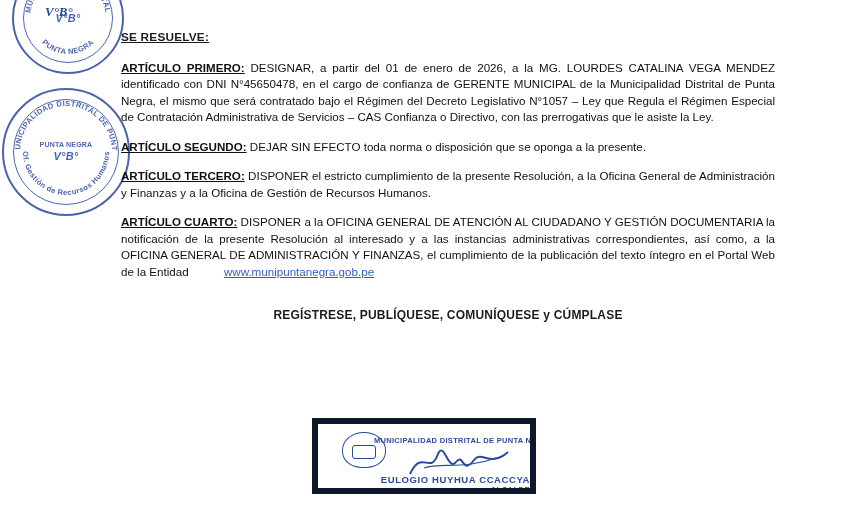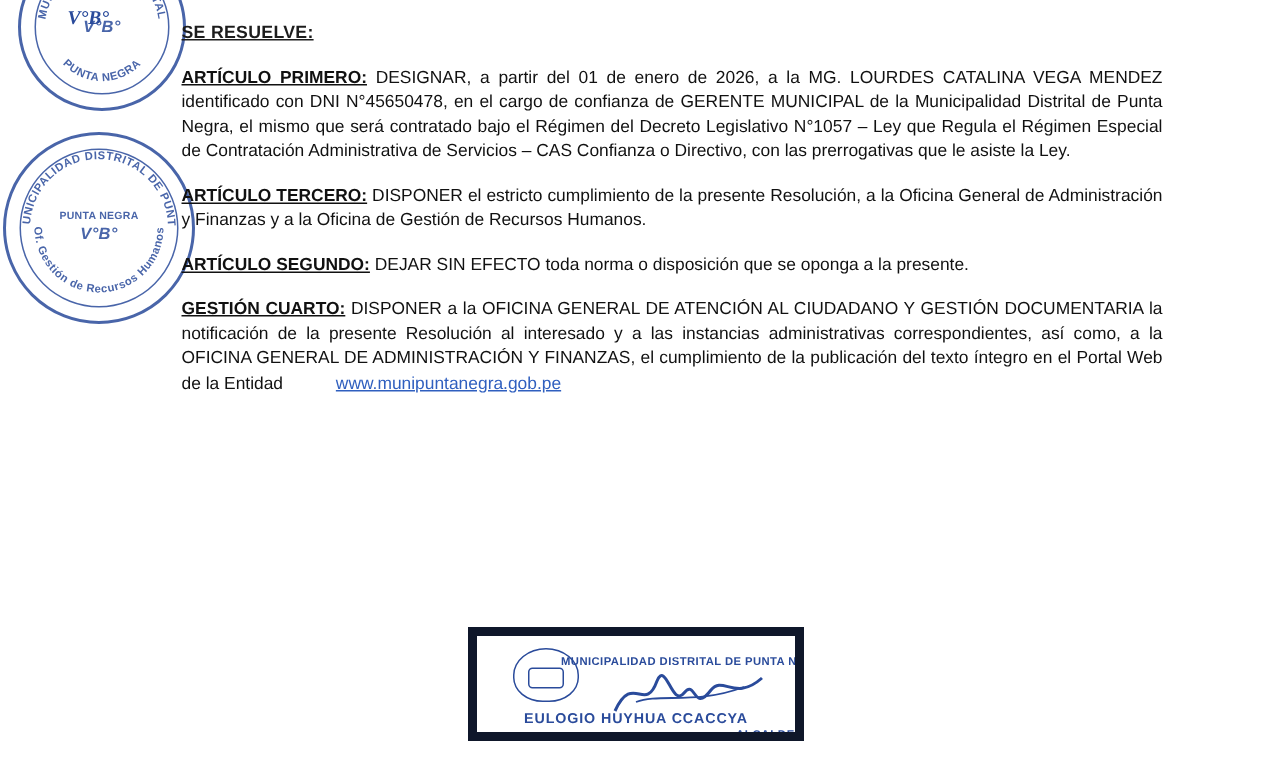--- a/index.html
+++ b/index.html
@@ -110,21 +110,21 @@
   .b { font-weight: normal; }
   .link {
     color: #2f5fbf;
     text-decoration: underline;
     margin-left: 32px;
   }
   .heading-resuelve {
     font-size: 11.8px;
     font-weight: bold;
     text-decoration: underline;
-    margin: 0 0 16px 0;
+    margin: 16px 0 16px 0;
     letter-spacing: .2px;
   }
   .centered {
     text-align: center;
     font-weight: bold;
     font-size: 12px;
     margin: 28px 0 0 0;
     letter-spacing: .2px;
   }
 
@@ -176,21 +176,21 @@
     left: 86px;
     top: 18px;
     width: 110px;
     height: 40px;
   }
   .sig-name {
     position: absolute;
     left: 0;
     right: 0;
     top: 50px;
-    text-align: center;
+    text-align: right;
     font-size: 9.5px;
     font-weight: bold;
     color: #2a4b9b;
     letter-spacing: .6px;
   }
   .sig-role {
     position: absolute;
     left: 0;
     right: 0;
     top: 61px;
@@ -241,34 +241,35 @@
   <div class="doc-body">
 
     <p class="heading-resuelve">SE RESUELVE:</p>
 
     <p class="para">
       <span class="lead">ARTÍCULO PRIMERO:</span>
       <span> </span><span class="b">DESIGNAR</span><span>, a partir del 01 de enero de 2026, a la </span><span class="b">MG. LOURDES CATALINA VEGA MENDEZ</span><span> identificado con DNI N°45650478, en el cargo de confianza de </span><span class="b">GERENTE MUNICIPAL</span><span> de la Municipalidad Distrital de Punta Negra, el mismo que será contratado bajo el Régimen del Decreto Legislativo N°1057 – Ley que Regula el Régimen Especial de Contratación Administrativa de Servicios – CAS Confianza o Directivo, con las prerrogativas que le asiste la Ley.</span>
     </p>
 
     <p class="para">
+      <span class="lead">ARTÍCULO SEGUNDO:</span>
+      <span> </span><span class="b">DEJAR SIN EFECTO</span><span> toda norma o disposición que se oponga a la presente.</span>
+    </p>
+
+    <p class="para">
       <span class="lead">ARTÍCULO TERCERO:</span>
       <span> </span><span class="b">DISPONER</span><span> el estricto cumplimiento de la presente Resolución, a la Oficina General de Administración y Finanzas y a la Oficina de Gestión de Recursos Humanos.</span>
     </p>
 
     <p class="para">
-      <span class="lead">ARTÍCULO SEGUNDO:</span>
-      <span> </span><span class="b">DEJAR SIN EFECTO</span><span> toda norma o disposición que se oponga a la presente.</span>
-    </p>
-
-    <p class="para">
-      <span class="lead">GESTIÓN CUARTO:</span>
+      <span class="lead">ARTÍCULO CUARTO:</span>
       <span> </span><span class="b">DISPONER</span><span> a la </span><span class="b">OFICINA GENERAL DE ATENCIÓN AL CIUDADANO Y GESTIÓN DOCUMENTARIA</span><span> la notificación de la presente Resolución al interesado y a las instancias administrativas correspondientes, así como, a la </span><span class="b">OFICINA GENERAL DE ADMINISTRACIÓN Y FINANZAS</span><span>, el cumplimiento de la publicación del texto íntegro en el Portal Web de la Entidad </span><a class="link" href="#">www.munipuntanegra.gob.pe</a>
     </p>
 
+    <p class="centered">REGÍSTRESE, PUBLÍQUESE, COMUNÍQUESE y CÚMPLASE</p>
   </div>
 
   <div class="sig-box">
     <div class="sig-inner">
       <div class="sig-seal"></div>
       <div class="sig-org">MUNICIPALIDAD DISTRITAL DE PUNTA NEGRA</div>
       <svg class="sig-scribble" viewBox="0 0 110 40">
         <path d="M6,32 C18,6 26,34 34,12 C40,-2 44,30 52,20 C60,10 58,34 70,18 C78,8 86,26 104,10" fill="none" stroke="#2a4b9b" stroke-width="2"></path>
         <path d="M20,26 C36,20 60,28 92,16" fill="none" stroke="#2a4b9b" stroke-width="1.2"></path>
       </svg>

